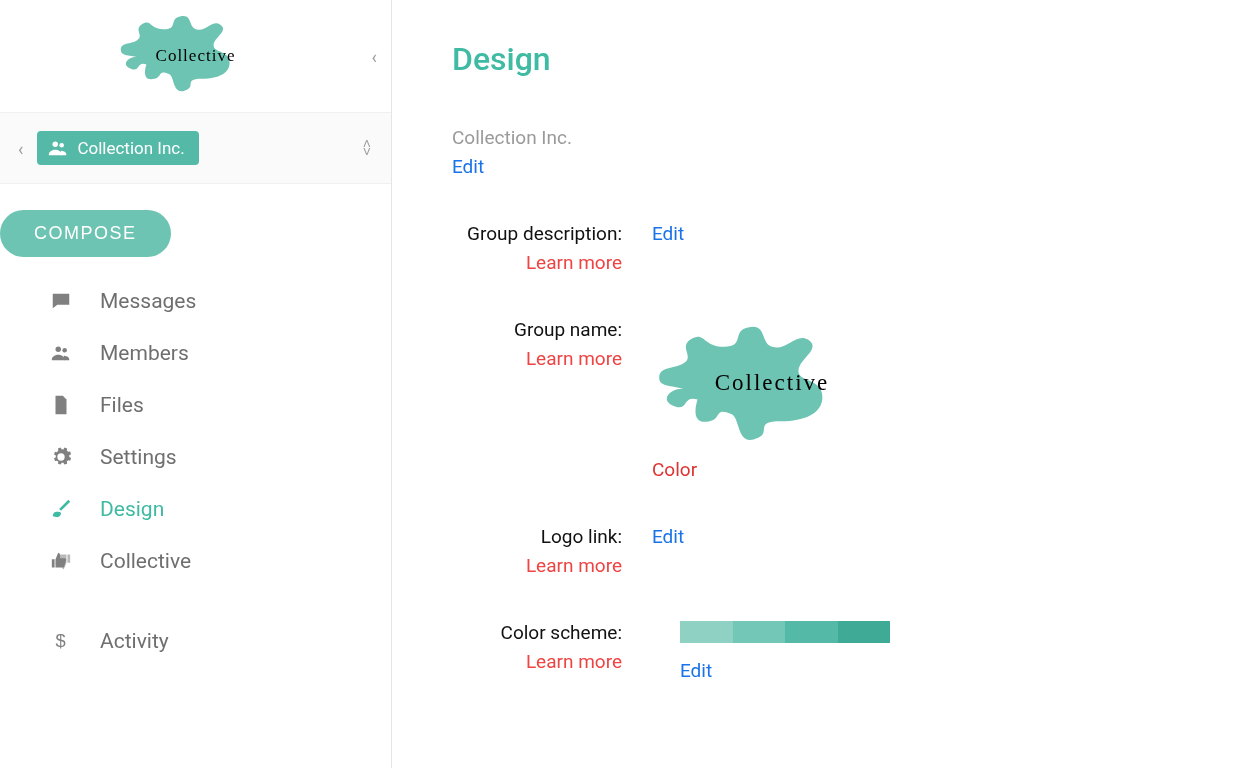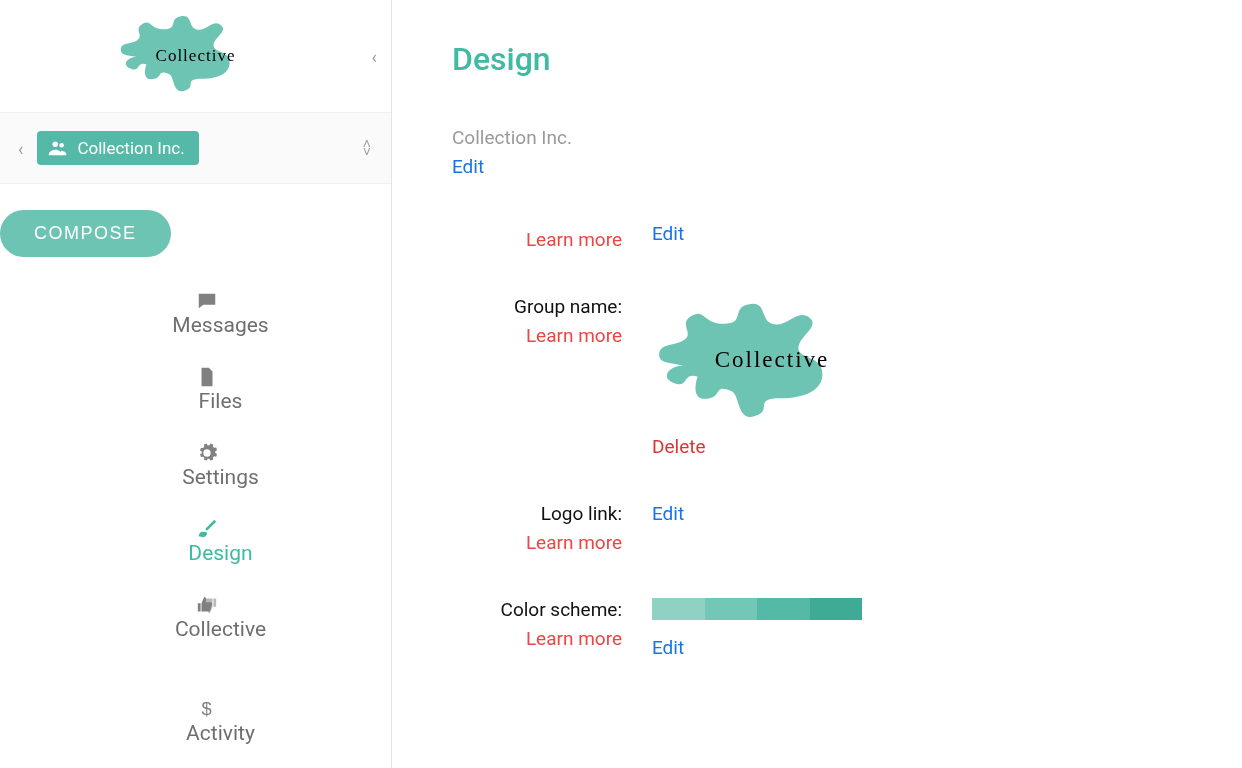--- a/index.html
+++ b/index.html
@@ -17,31 +17,31 @@
   .group-bar { background:#fafafa; border-bottom:1px solid #f0f0f0; padding:18px 18px 18px 18px; display:flex; align-items:center; position:relative;}
   .group-back { color:#9e9e9e; font-size:18px; margin-right:14px; cursor:pointer;}
   .group-chip { background:#55b9a7; color:#fff; border-radius:4px; padding:6px 14px 6px 10px; display:inline-flex; align-items:center; font-size:17px; cursor:pointer;}
   .group-chip .people-icon { margin-right:8px; font-size:15px; }
   .group-sort { position:absolute; right:20px; top:50%; transform:translateY(-50%); color:#9e9e9e; font-size:14px; line-height:8px;}
 
   .compose-wrap { display:flex; justify-content:flex-start; padding:26px 0 18px 0;}
   .compose-btn { background:#6ec4b2; color:#fff; border:none; border-radius:28px; padding:13px 34px; font-size:18px; letter-spacing:1.5px; cursor:pointer;}
 
   .nav { list-style:none; }
-  .nav li { display:flex; align-items:center; padding:14px 0 14px 50px; font-size:21px; color:#6f6f6f; cursor:pointer;flex-direction:column;}
+  .nav li { display:flex; align-items:flex-end; padding:14px 0 14px 50px; font-size:21px; color:#6f6f6f; cursor:pointer;}
   .nav li .nav-icon { width:40px; height:24px; display:inline-flex; align-items:center; justify-content:flex-start; color:#808080; font-size:22px; margin-right:10px;}
   .nav li.active, .nav li.active .nav-icon { color:#3fbaa3; }
   .nav-spacer { height:28px; }
 
   
   .main { flex:1; padding:40px 40px 40px 60px; overflow:auto;}
   .page-title { color:#3fbaa3; font-size:32px; font-weight:500; margin-bottom:48px;}
 
   .row { display:flex; align-items:flex-start; margin-bottom:44px;}
-  .row.tight { margin-bottom:16px; }
+  .row.tight { margin-bottom:16px;gap:28px; }
   .left-col { width:200px; min-width:200px; text-align:right; padding-right:30px;}
   .left-col .label { font-size:19px; color:#111; display:block;}
   .left-col .learn { display:block; color:#ef4444; font-size:19px; margin-top:6px; cursor:pointer;}
   .right-col { flex:1; font-size:19px; }
   .muted-val { color:#9a9a9a; display:block;}
   .link-btn { color:#1a73e8; cursor:pointer; display:inline-block; margin-top:6px;}
   .delete-btn { color:#d33; cursor:pointer; display:inline-block; margin-top:10px;}
 
   .logo-big { position:relative; width:240px; height:130px; }
   .logo-big .splat { position:absolute; inset:0;}
@@ -96,20 +96,31 @@
       <span class="nav-icon">
           <svg class="svg-ico" viewBox="0 0 24 24" fill="currentColor">
             <path d="M3 4h18v12H8l-5 4z"></path>
           </svg>
         </span>
       <span>Messages</span>
     </li>
     <li>
       <span class="nav-icon">
           <svg class="svg-ico" viewBox="0 0 24 24" fill="currentColor">
+            <circle cx="9" cy="8" r="3"></circle>
+            <circle cx="16" cy="9" r="2.5"></circle>
+            <path d="M2 19c0-3 4-5 7-5s7 2 7 5v1H2z"></path>
+            <path d="M15 15c2 0 6 1 6 4v1h-6"></path>
+          </svg>
+        </span>
+      <span>Members</span>
+    </li>
+    <li>
+      <span class="nav-icon">
+          <svg class="svg-ico" viewBox="0 0 24 24" fill="currentColor">
             <path d="M6 2h8l4 4v16H6z"></path>
           </svg>
         </span>
       <span>Files</span>
     </li>
     <li>
       <span class="nav-icon">
           <svg class="svg-ico" viewBox="0 0 24 24" fill="currentColor">
             <path d="M12 8a4 4 0 100 8 4 4 0 000-8zm9 4l2 1-1 3-2.3-.4a8 8 0 01-1.4 1.4l.4 2.3-3 1-1-2a8 8 0 01-2 0l-1 2-3-1 .4-2.3A8 8 0 017.7 16L5.4 16.4l-1-3 2-1a8 8 0 010-2l-2-1 1-3 2.3.4A8 8 0 019.1 5L8.7 2.7l3-1 1 2a8 8 0 012 0l1-2 3 1-.4 2.3a8 8 0 011.4 1.4l2.3-.4 1 3-2 1a8 8 0 010 2z"></path>
           </svg>
@@ -152,40 +163,41 @@
 
   <div class="row">
     <div class="right-col">
       <span class="muted-val">Collection Inc.</span>
       <span class="link-btn">Edit</span>
     </div>
   </div>
 
   <div class="row">
     <div class="left-col">
+      <span class="label">Group description:</span>
       <span class="learn">Learn more</span>
     </div>
     <div class="right-col">
       <span class="link-btn" style="margin-top:0">Edit</span>
     </div>
   </div>
 
   <div class="row">
     <div class="left-col">
       <span class="label">Group name:</span>
       <span class="learn">Learn more</span>
     </div>
     <div class="right-col">
       <div class="logo-big">
         <svg class="splat" viewBox="0 0 200 120">
           <path fill="#6ec4b2" d="M30 60c-10-5-28 8-10 14 10 3 6-10 18-6 0 0-8 22 10 18 10-2 4-12 18-6 8 3 4 28 22 20 12-5-4-14 20-14 18 0 34-6 34-20 0-16-20-12-20-22 0-10 20-18 8-26-10-6-18 10-30 6-10-3-4-20-20-16-14 3-2 16-20 16s-16-14-28-6c-10 7 4 14-6 20-8 5-20 2-20 12 0 8 12 6 24 10z"></path>
         </svg>
         <span class="logo-text">Collective</span>
       </div>
-      <span class="delete-btn">Delete</span>
+      <span class="delete-btn">Color</span>
     </div>
   </div>
 
   <div class="row">
     <div class="left-col">
       <span class="label">Logo link:</span>
       <span class="learn">Learn more</span>
     </div>
     <div class="right-col">
       <span class="link-btn" style="margin-top:0">Edit</span>

